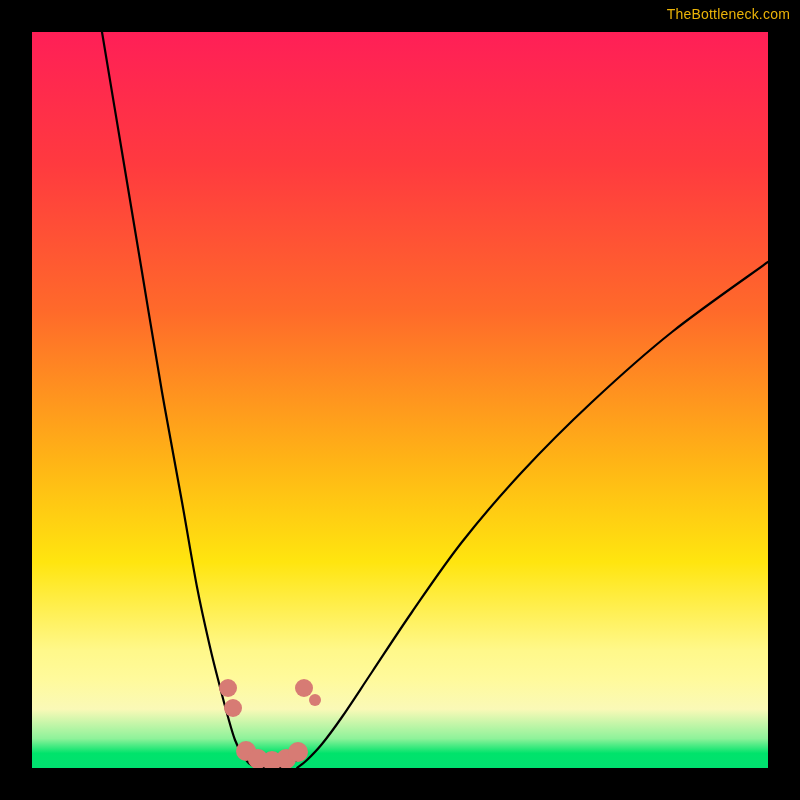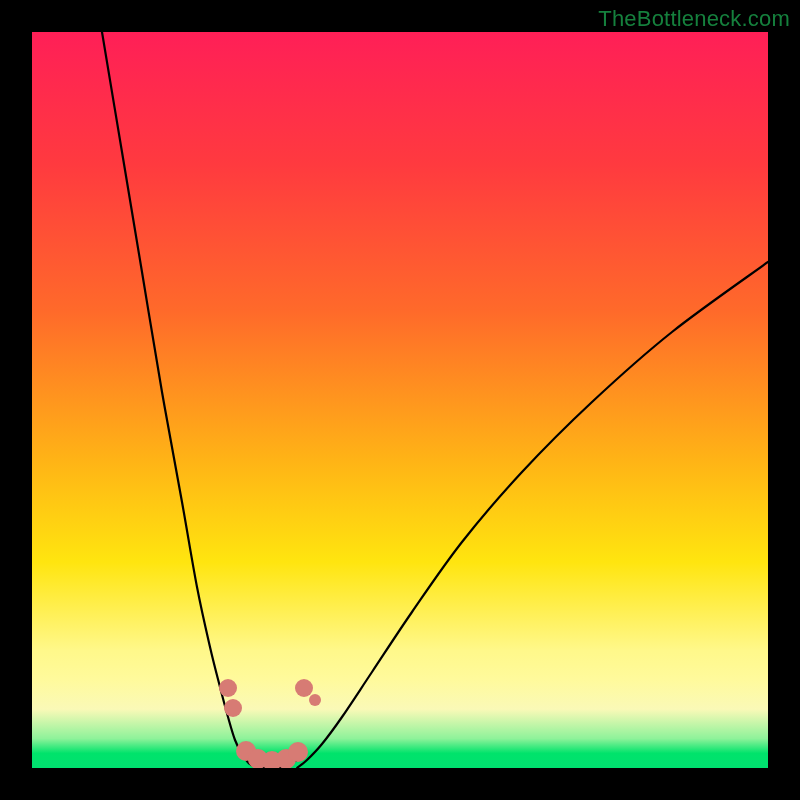--- a/index.html
+++ b/index.html
@@ -40,22 +40,22 @@
       #faf9b7 92%,
       #8ef29a 96%,
       #00e36b 98%,
       #00e070 100%
     );
   }
   .watermark {
     position: absolute;
     top: 6px;
     right: 10px;
-    color: #15803d;
-    font-size: 22px;
+    color: #eab308;
+    font-size: 14px;
     font-weight: 500;
     letter-spacing: 0.2px;
     user-select: none;
     text-align: center;
   }
   svg.curves {
     position: absolute;
     inset: 0;
   }
 </style>

